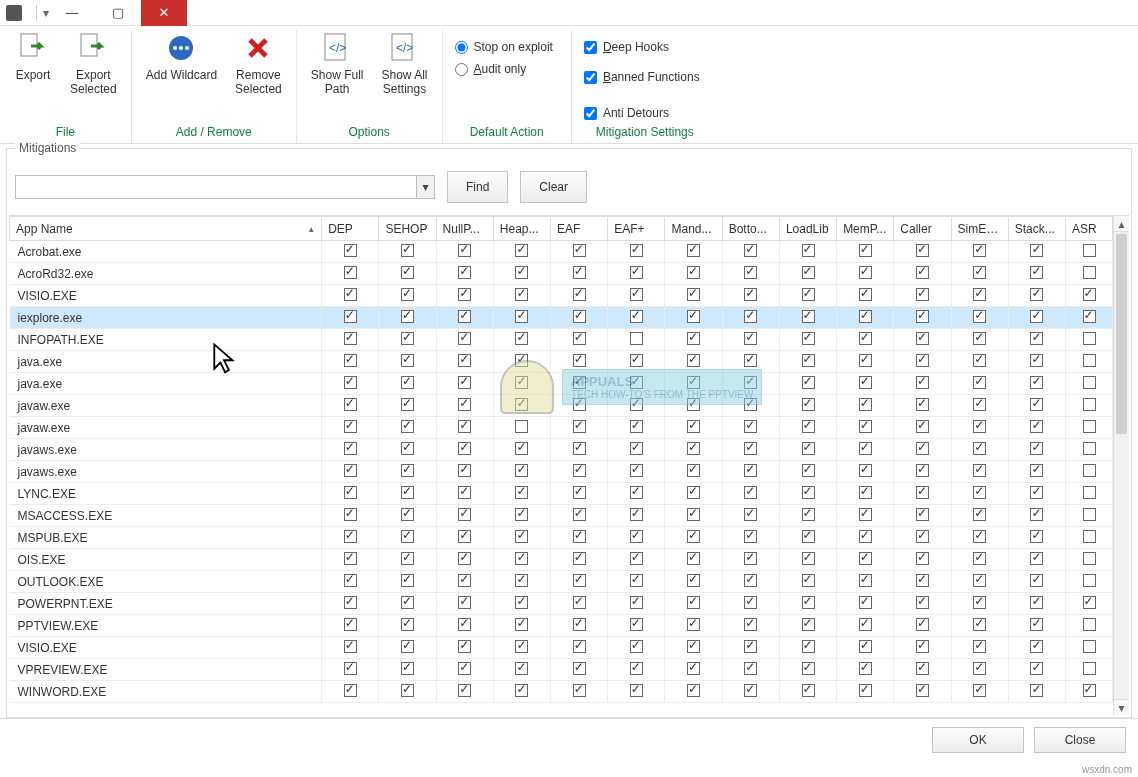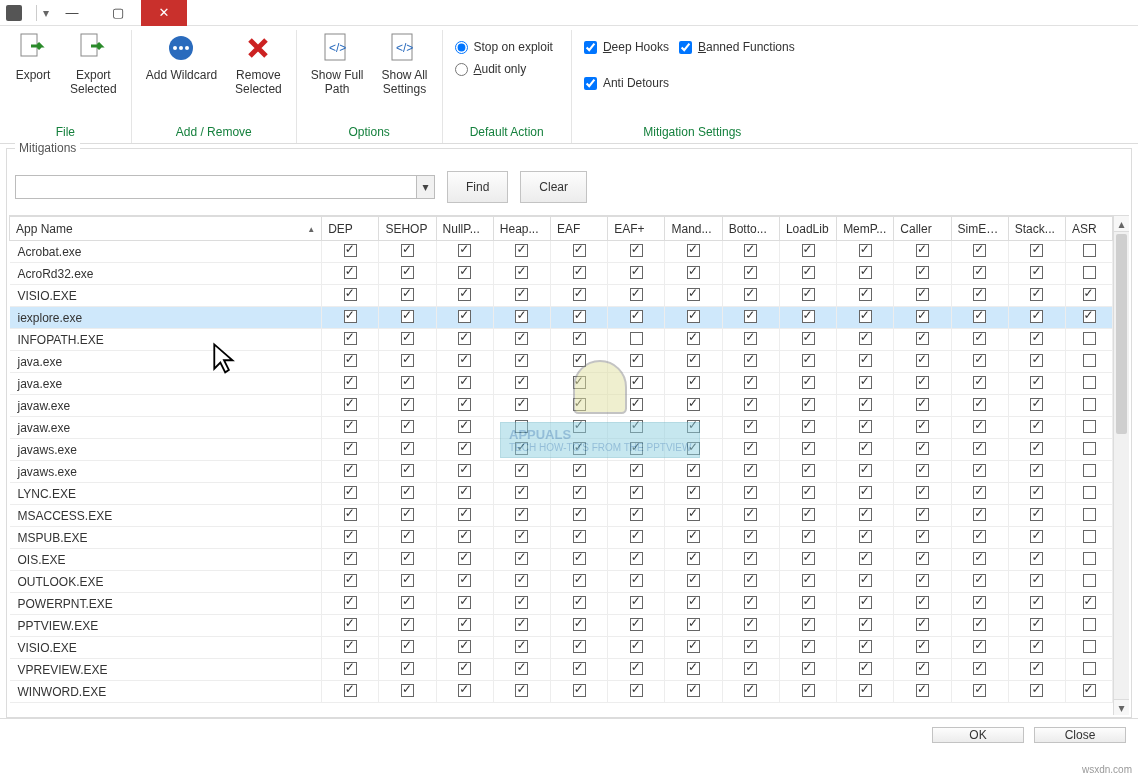--- a/index.html
+++ b/index.html
@@ -76,21 +76,21 @@
     color:#15803d; font-size: 12px; padding: 2px 0 4px 0;
   }
   .rgroup.options .items { padding-top: 0; }
   .rgroup.defaction, .rgroup.mitset { padding-top: 6px; }
   .rgroup.defaction .items, .rgroup.mitset .items {
     flex-direction: column; align-items:flex-start; gap: 8px; padding: 4px 10px 0 4px;
   }
   .radio-row, .check-row { display:flex; align-items:center; gap:6px; color:#333;}
   .radio-row input, .check-row input { margin:0; }
   .rgroup.mitset .mitcols { display:flex; gap: 22px;}
-  .rgroup.mitset .col { display:flex; flex-direction:row; gap:10px; }
+  .rgroup.mitset .col { display:flex; flex-direction:column; gap:16px; }
   .underline-accesskey { text-decoration: underline; }
   
   .main { padding: 4px 6px 0 6px; }
   .fieldset {
     border: 1px solid #dcdcdc;
     margin: 0;
     position: relative;
     padding: 12px 2px 2px 2px;
   }
   .fieldset .legend {
@@ -115,21 +115,21 @@
   }
   .btn {
     height: 32px;
     padding: 0 18px;
     border: 1px solid #c3c3c3;
     background: linear-gradient(#fdfdfd,#ececec);
     display:inline-flex; align-items:center; justify-content:center;
     cursor: default;
   }
   .bigbtn {
-    height: 16px; width: 92px;
+    height: 26px; width: 92px;
     border: 1px solid #c3c3c3;
     background: linear-gradient(#fdfdfd,#ececec);
     display:inline-flex; align-items:center; justify-content:center;
   }
   
   .table-wrap {
     display:flex;
     height: 500px;
     border-top: 1px solid #dcdcdc;
     margin-top: 2px;
@@ -198,21 +198,20 @@
   .cursor-img { position:absolute; left:210px; top:342px; font-size:28px; color:#222; pointer-events:none;}
   
   .watermark {
     position:absolute;
     left: 500px; top: 360px;
     display:flex; align-items:center; gap:8px;
     opacity: 0.5;
     pointer-events: none;
     font-size: 10px;
     color:#2b7eb3;
-    flex-direction:column;
   }
   .watermark .toon {
     width: 54px; height: 54px;
     background: #e0e0a0;
     border-radius: 50% 50% 10% 10%;
     border: 2px solid #888;
   }
   .watermark .box {
     background:#8ed0e0; padding:4px 8px; border:1px solid #6bb6c8;
   }

